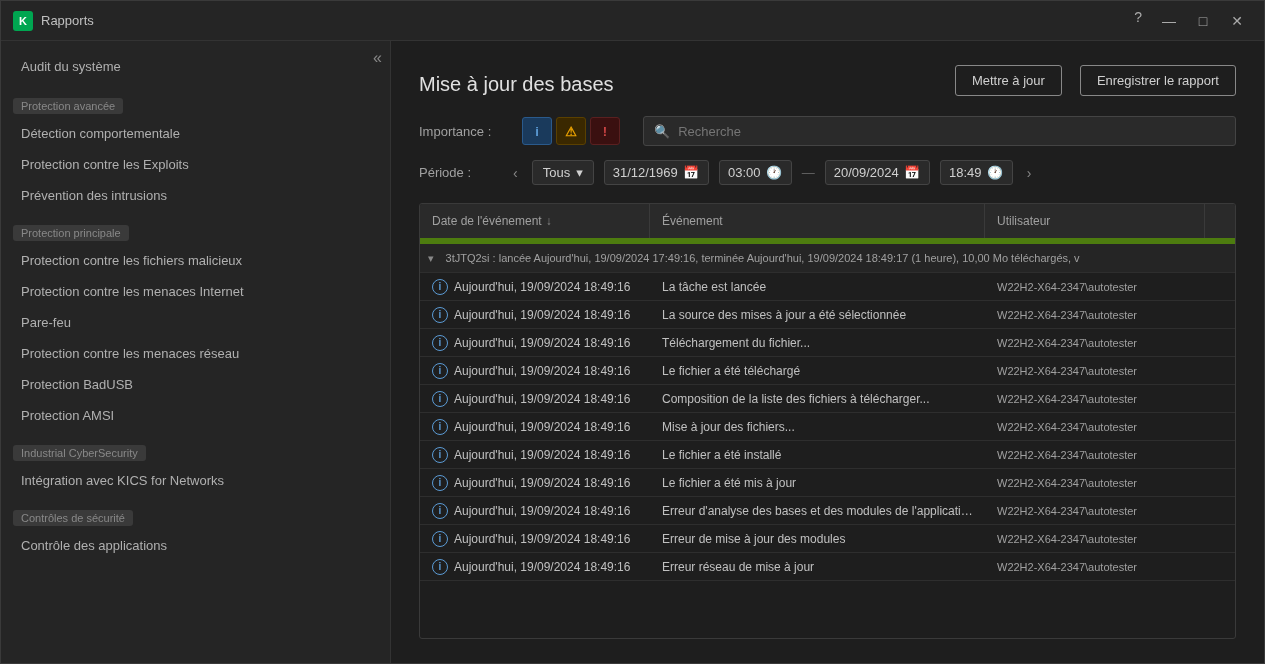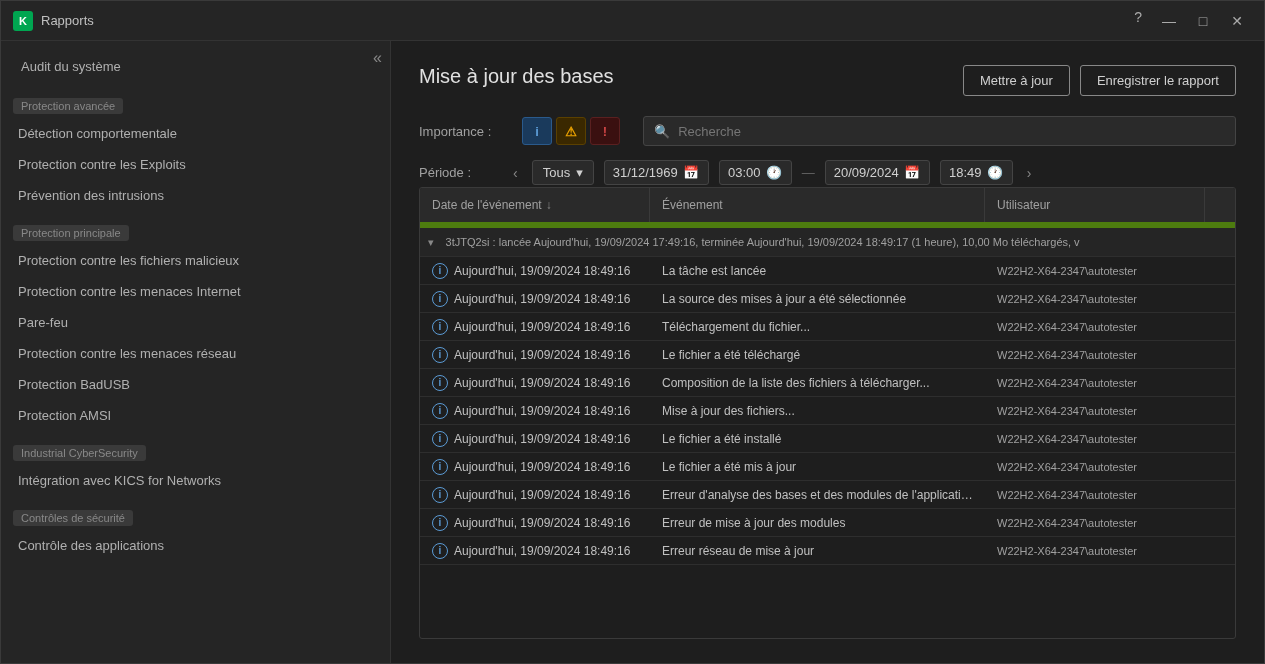--- a/index.html
+++ b/index.html
@@ -91,25 +91,24 @@
     }
     .sidebar-collapse {
       position: absolute;
       right: 8px;
       top: 8px;
       cursor: pointer;
       color: #888;
       font-size: 16px;
     }
     .sidebar-item {
-      padding: 8px 2px;
+      padding: 8px 20px;
       cursor: pointer;
       color: #b0b0b0;
       font-size: 13px;
-      margin-left: 15px;
     }
     .sidebar-category {
       padding: 6px 12px 4px;
       margin-top: 8px;
     }
     .sidebar-category-badge {
       background: #3a3a3a;
       color: #888;
       font-size: 11px;
       padding: 2px 8px;
@@ -126,32 +125,32 @@
     .content-area {
       flex: 1;
       background: #1e1e1e;
       padding: 24px 28px;
       overflow: hidden;
       display: flex;
       flex-direction: column;
     }
     .content-header {
       display: flex;
-      align-items: flex-start;
+      align-items: flex-end;
       justify-content: space-between;
       margin-bottom: 20px;
     }
     .content-title {
       font-size: 20px;
       color: #e0e0e0;
       font-weight: 400;
     }
     .header-buttons {
       display: flex;
-      gap: 10px;
+      gap: 18px;
     }
     .btn-primary {
       background: transparent;
       border: 1px solid #888;
       color: #d0d0d0;
       padding: 7px 16px;
       border-radius: 3px;
       cursor: pointer;
       font-size: 13px;
     }
@@ -203,21 +202,21 @@
       outline: none;
       color: #888;
       font-size: 13px;
       width: 100%;
     }
     
     .period-row {
       display: flex;
       align-items: center;
       gap: 10px;
-      margin-bottom: 2px;
+      margin-bottom: 18px;
     }
     .period-dropdown {
       background: #2a2a2a;
       border: 1px solid #444;
       color: #d0d0d0;
       padding: 4px 10px;
       border-radius: 3px;
       cursor: pointer;
       display: flex;
       align-items: center;

